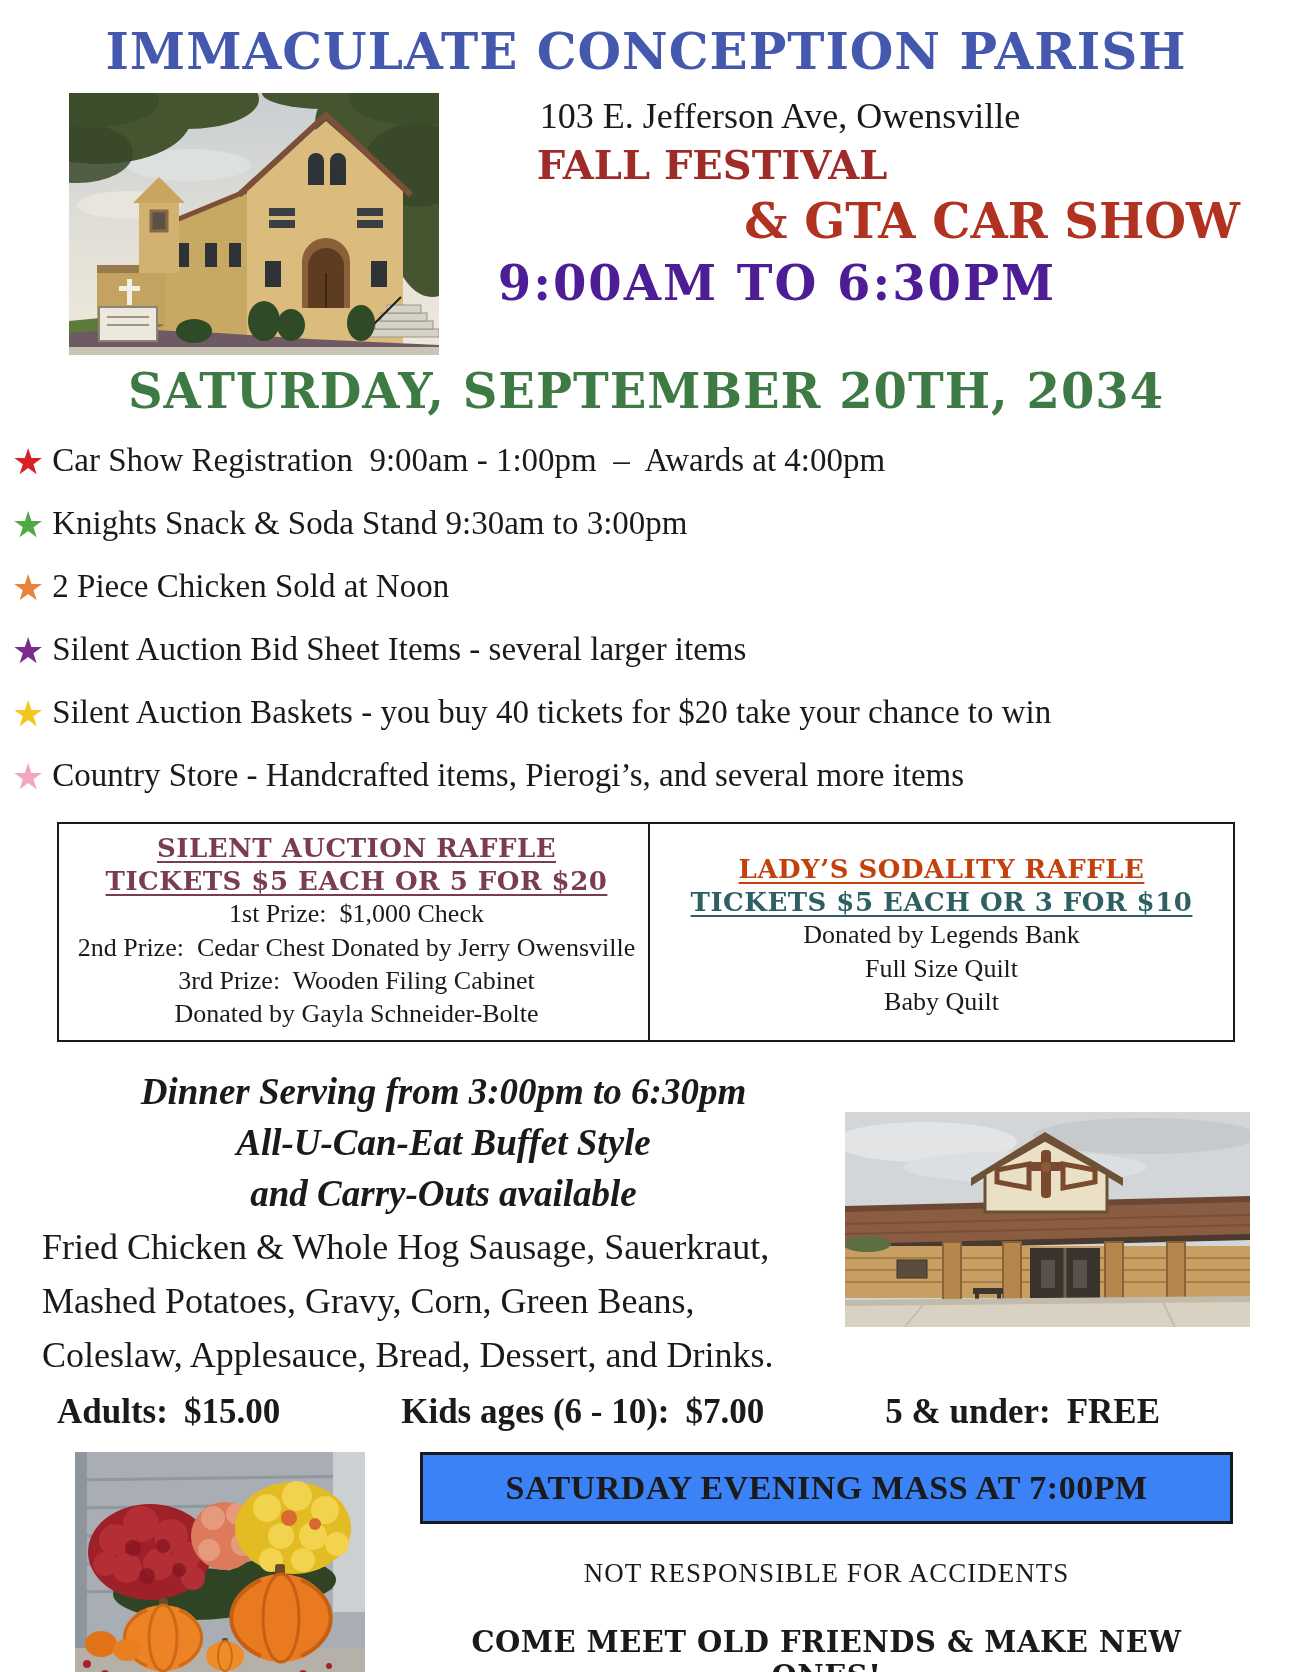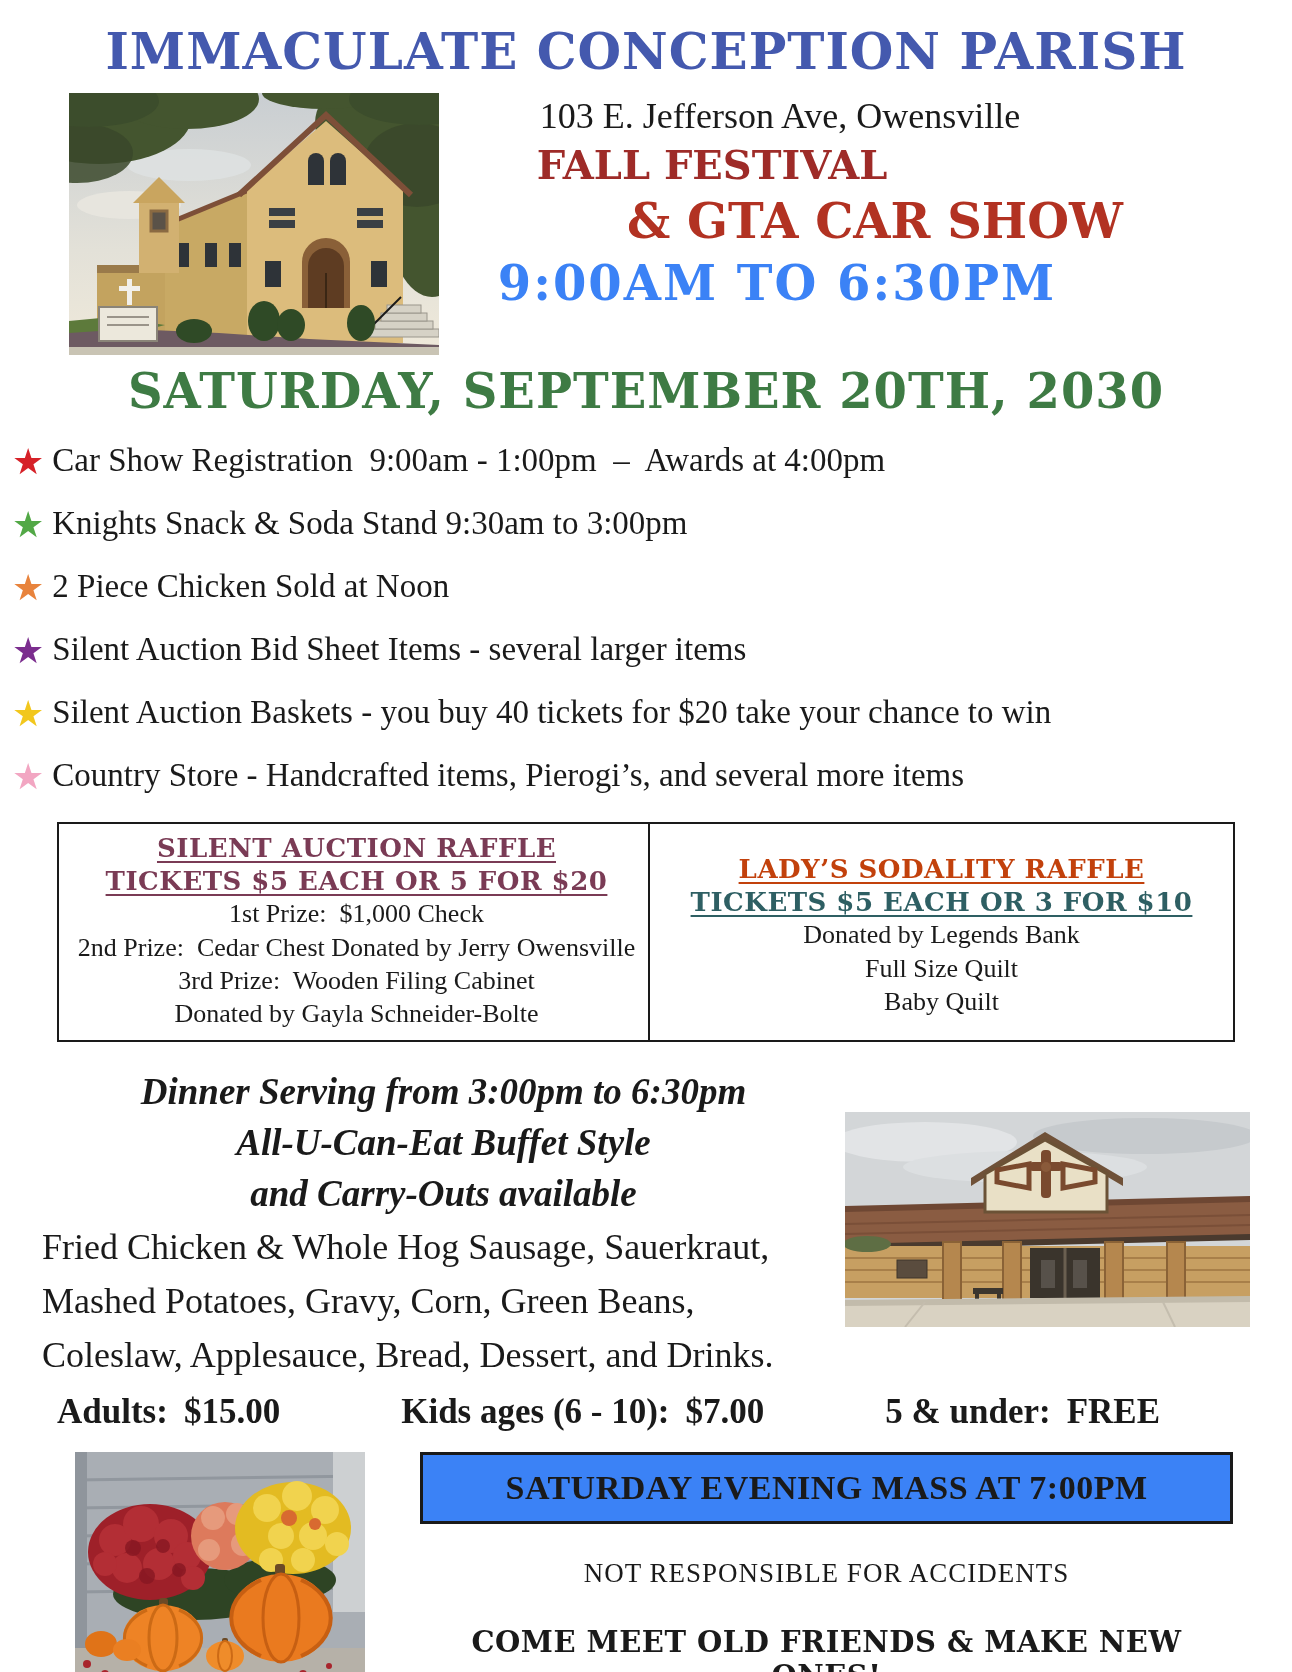--- a/index.html
+++ b/index.html
@@ -23,21 +23,21 @@
   }
   .header-row{
     display:flex;
     padding:14px 40px 0 57px;
     align-items:flex-start;
   }
   .church-photo{flex:0 0 370px;line-height:0;}
   .header-right{flex:1;padding-left:25px;text-align:center;}
   .address{font-size:36px;margin:2px 144px 6px 0;}
   .event-line1{font-size:40px;line-height:1.1;margin:4px 280px 0 0;}
-  .event-line2{font-size:48px;line-height:1.1;margin:8px 0 0 46px;}
+  .event-line2{font-size:48px;line-height:1.1;margin:8px 0 0 46px;text-align:right;}
   .event-time{font-size:48px;line-height:1.1;margin:10px 150px 0 0;letter-spacing:2px;}
   .event-date{
     text-align:center;
     font-size:48px;
     letter-spacing:1px;
     margin-top:10px;
     line-height:1.1;
   }
   
   .highlights{margin-top:14px;}
@@ -192,25 +192,25 @@
         <line x1="38" y1="224" x2="80" y2="224" stroke="#9a948a" stroke-width="2"></line>
         <line x1="38" y1="232" x2="80" y2="232" stroke="#9a948a" stroke-width="2"></line>
         <ellipse cx="20" cy="8" rx="70" ry="26" fill="#3c4d2c"></ellipse>
         <ellipse cx="350" cy="6" rx="70" ry="26" fill="#3c4d2c"></ellipse>
       </svg>
     </div>
     <div class="header-right">
       <div class="address">103 E. Jefferson Ave, Owensville</div>
       <div class="event-line1 deco" style="color: rgb(158, 43, 40);">FALL FESTIVAL</div>
       <div class="event-line2 deco" style="color: rgb(178, 50, 34);">&amp; GTA CAR SHOW</div>
-      <div class="event-time deco" style="color: #3b82f6;">9:00AM TO 6:30PM</div>
-    </div>
-  </div>
-
-  <div class="event-date deco" style="color: rgb(62, 123, 68);">SATURDAY, SEPTEMBER 20TH, 2030</div>
+      <div class="event-time deco" style="color: #4c1d95;">9:00AM TO 6:30PM</div>
+    </div>
+  </div>
+
+  <div class="event-date deco" style="color: rgb(62, 123, 68);">SATURDAY, SEPTEMBER 20TH, 2034</div>
 
   <div class="highlights">
     <div class="highlight-row"><span class="star" style="color: rgb(214, 33, 40);">★</span><span class="highlight-text">Car Show Registration  9:00am - 1:00pm  –  Awards at 4:00pm</span></div>
     <div class="highlight-row hl-2"><span class="star" style="color: rgb(82, 168, 70);">★</span><span class="highlight-text">Knights Snack &amp; Soda Stand 9:30am to 3:00pm</span></div>
     <div class="highlight-row hl-3"><span class="star" style="color: rgb(232, 131, 60);">★</span><span class="highlight-text">2 Piece Chicken Sold at Noon</span></div>
     <div class="highlight-row hl-4"><span class="star" style="color: rgb(123, 45, 142);">★</span><span class="highlight-text">Silent Auction Bid Sheet Items - several larger items</span></div>
     <div class="highlight-row"><span class="star" style="color: rgb(242, 199, 29);">★</span><span class="highlight-text">Silent Auction Baskets - you buy 40 tickets for $20 take your chance to win</span></div>
     <div class="highlight-row hl-6"><span class="star" style="color: rgb(242, 166, 194);">★</span><span class="highlight-text">Country Store - Handcrafted items, Pierogi’s, and several more items</span></div>
   </div>
 

